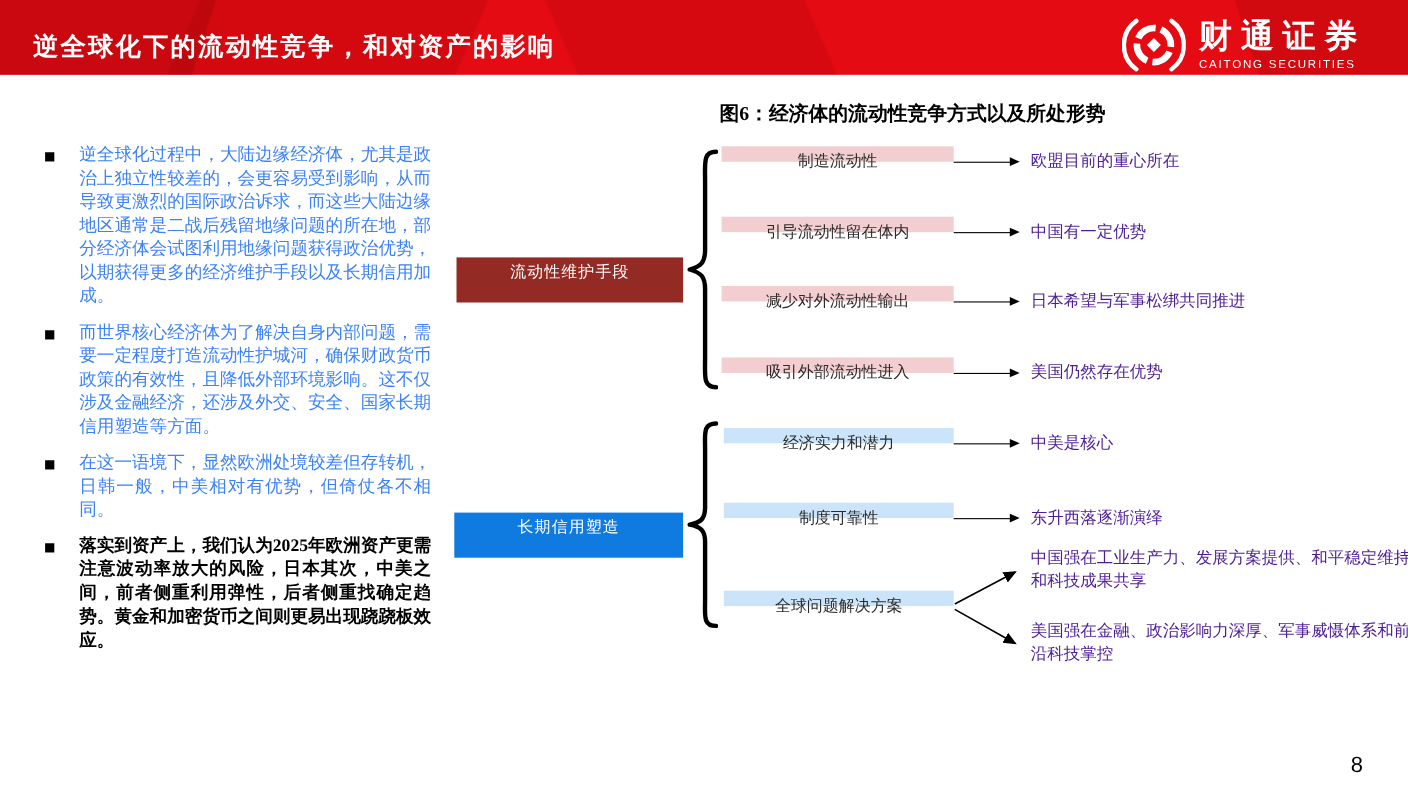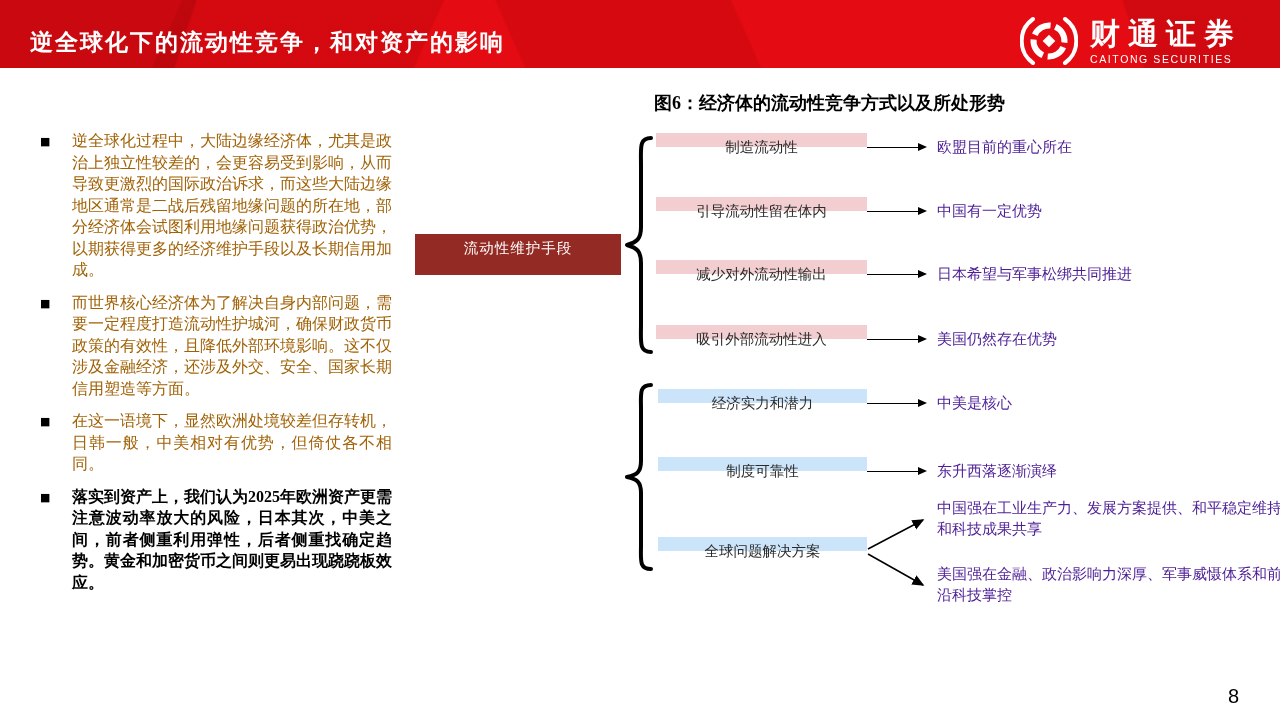--- a/index.html
+++ b/index.html
@@ -18,21 +18,21 @@
   .logo{position:absolute;right:38px;top:12px;display:flex;align-items:center;}
   .logo-icon{width:58px;height:58px;margin-right:12px;}
   .logo-text{display:flex;flex-direction:column;}
   .logo-cn{color:#ffffff;font-size:30px;font-weight:bold;letter-spacing:8px;line-height:34px;white-space:nowrap;}
   .logo-en{color:#ffffff;font-size:10.5px;letter-spacing:1.6px;font-family:"Liberation Sans",sans-serif;margin-top:2px;}
   
   .bullets{position:absolute;left:40px;top:130px;width:352px;}
   .bullet{display:flex;margin-bottom:11px;}
   .bullet .marker{width:22px;flex:0 0 22px;margin-right:10px;font-size:11px;line-height:21.5px;
     padding-top:1px;color:#000;font-family:"DejaVu Sans",sans-serif;}
-  .bullet .btext{flex:1;font-size:16px;line-height:21.5px;color:#a16207;text-align:justify;}
+  .bullet .btext{flex:1;font-size:16px;line-height:21.5px;color:#3b82f6;text-align:justify;}
   .bullet.bold .btext{font-weight:bold;color:#000000;}
   .bullet.bold .marker{font-weight:bold;}
   
   .fig-caption{position:absolute;left:654px;top:91px;font-size:18px;font-weight:bold;color:#000;}
   .grp-label{position:absolute;height:41px;line-height:29px;text-align:center;color:#ffffff;
     font-size:14.5px;letter-spacing:1px;}
   .grp-label.maroon{left:415px;top:234px;width:206px;background:#932a24;}
   .grp-label.blue{left:413px;top:466px;width:208px;background:#0f7be0;}
   .brace{position:absolute;}
   .row-box{position:absolute;left:656px;width:211px;height:14px;line-height:29px;
@@ -116,20 +116,21 @@
     </div>
   <div class="result" style="top:264px;">日本希望与军事松绑共同推进</div>
 
   <div class="row-box pink" style="top:325px;">吸引外部流动性进入</div>
   <div class="h-arrow" style="top:335px;">
       <i class="shaft"></i>
       <i class="head"></i>
     </div>
   <div class="result" style="top:329px;">美国仍然存在优势</div>
 
+  <div class="grp-label blue">长期信用塑造</div>
   <svg class="brace" style="left:623px;top:382px;" width="30" height="190" viewBox="0 0 30 190">
     <path d="M28 3 C16 3 18 12 18 27 L18 79 C18 90 14 93 4 95 C14 97 18 100 18 111 L18 163 C18 178 16 187 28 187" fill="none" stroke="#000" stroke-width="4" stroke-linecap="round" stroke-linejoin="round"></path>
   </svg>
 
   <div class="row-box lblue" style="top:389px;">经济实力和潜力</div>
   <div class="h-arrow" style="top:399px;">
       <i class="shaft"></i>
       <i class="head"></i>
     </div>
   <div class="result" style="top:393px;">中美是核心</div>

